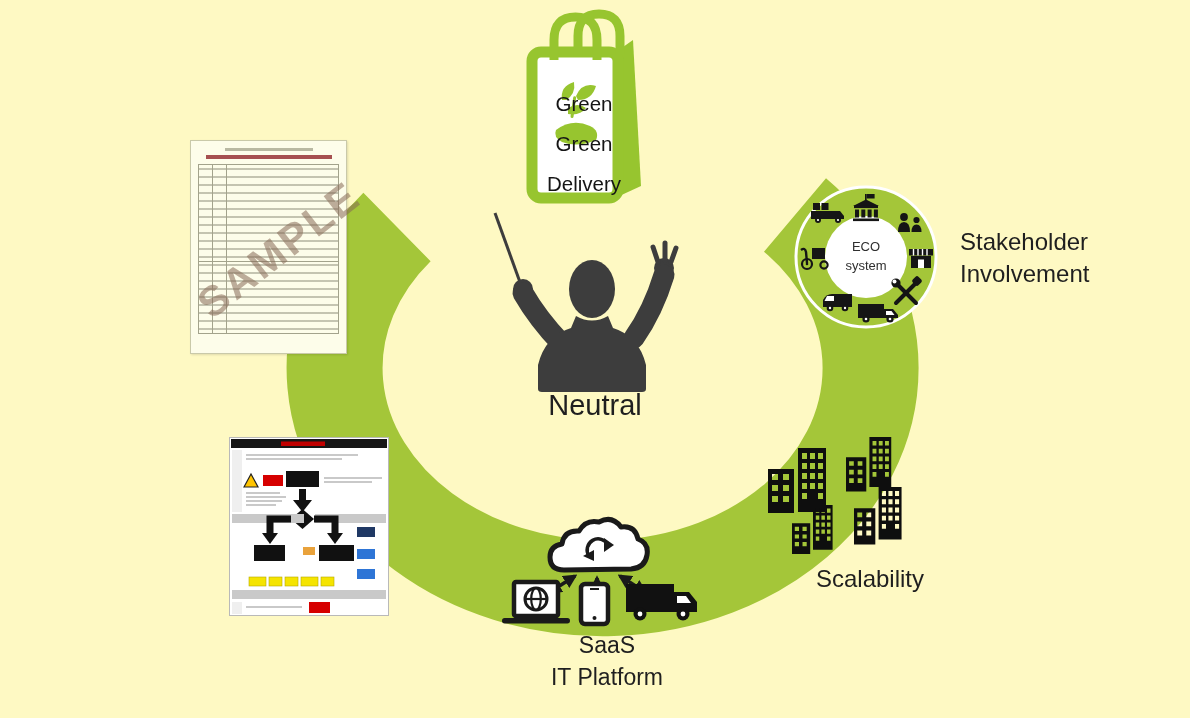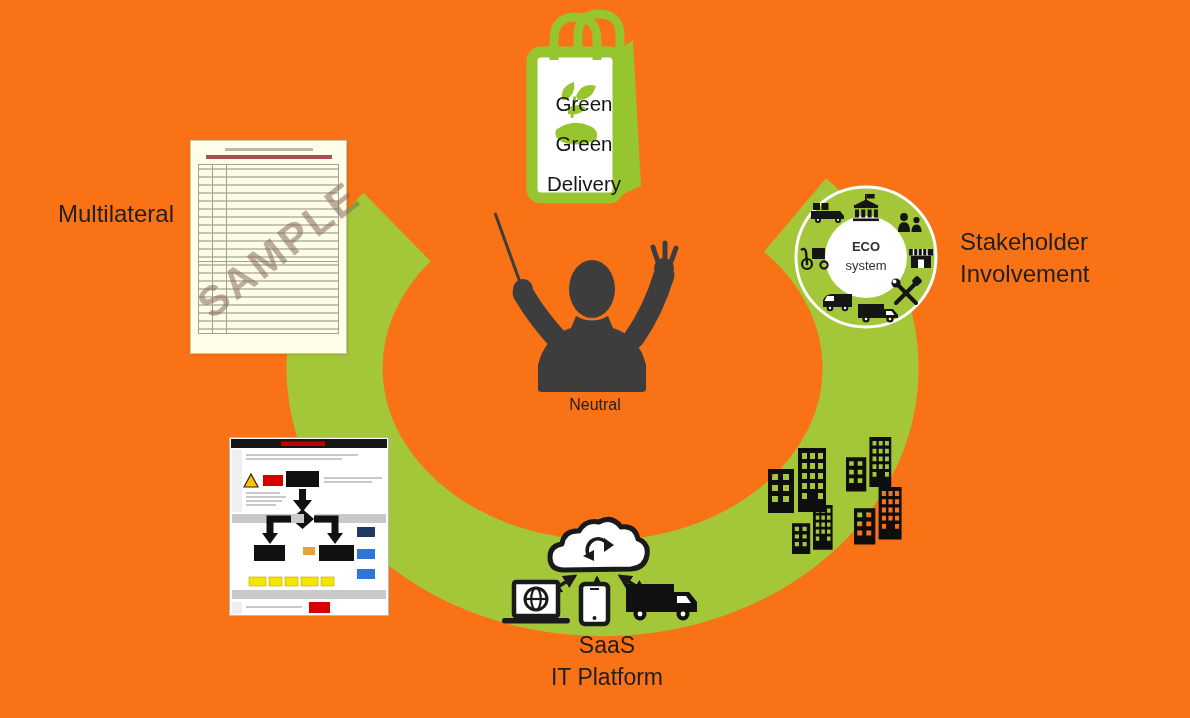--- a/index.html
+++ b/index.html
@@ -1,24 +1,24 @@
 <!DOCTYPE html>
 <html><head>
 <meta charset="utf-8">
 <style>
   html,body{margin:0;padding:0;background:#fff;}
-  .canvas{position:relative;width:1190px;height:718px;background:#f97316;overflow:hidden;
+  .canvas{position:relative;width:1190px;height:718px;background:#fef9c3;overflow:hidden;
           font-family:"Liberation Sans",sans-serif;color:#1f1f1f;}
   .abs{position:absolute;}
   .label{font-size:24px;line-height:32px;color:#1f1f1f;}
   .label.center{text-align:center;}
   .label div{white-space:nowrap;}
   .bag-text{font-size:20.5px;line-height:40px;text-align:center;color:#151515;}
   .eco-text{font-size:13px;line-height:19px;text-align:center;color:#2f2f2f;}
-  .eco-text .l0{font-weight:700;}
+  .eco-text .l0{font-weight:400;}
   
   .doc{left:190px;top:140px;width:155px;height:212px;background:#fdfdea;
        border:1px solid #c9c9a9;box-shadow:1px 1px 2px rgba(0,0,0,0.12);}
   .doc-minihead{margin:7px auto 4px auto;width:88px;height:3px;background:#b9b9a2;}
   .doc-title{margin:3px auto 5px auto;width:126px;height:4px;background:#a65050;}
   .doc-table{position:relative;margin:0 7px;height:168px;border:1px solid #a3a38c;
        background:
          repeating-linear-gradient(to bottom, rgba(253,253,234,0) 0 3px, rgba(150,150,130,0.55) 3px 5px, rgba(253,253,234,0) 5px 8px);}
   .doc-colA{position:absolute;left:13px;top:0;bottom:0;width:1px;background:#a3a38c;}
   .doc-colB{position:absolute;left:27px;top:0;bottom:0;width:1px;background:#a3a38c;}
@@ -64,36 +64,35 @@
       <g stroke="#3d3d3d" stroke-width="5" stroke-linecap="round">
         <line x1="183" y1="57" x2="178" y2="42"></line>
         <line x1="190" y1="55" x2="190" y2="38"></line>
         <line x1="196" y1="57" x2="201" y2="43"></line>
       </g>
       <path d="M 189 70 Q 178 106 159 133" fill="none" stroke="#3d3d3d" stroke-width="21" stroke-linecap="round"></path>
       <ellipse cx="117" cy="84" rx="23" ry="29"></ellipse>
       <path d="M 63 184 L 63 160 Q 70 131 96 123 L 101 111 Q 117 120 133 111 L 138 123 Q 164 131 171 160 L 171 184 Q 171 187 167 187 L 67 187 Q 63 187 63 184 Z"></path>
     </g>
   </svg>
-  <div class="abs label center" style="left:515px;top:389px;width:160px;font-size:16px">
+  <div class="abs label center" style="left:515px;top:389px;width:160px;font-size:29px">
     <div>Neutral</div>
   </div>
 
   <div class="abs doc">
     <div class="doc-minihead"></div>
     <div class="doc-title"></div>
     <div class="doc-table">
       <div class="doc-colA"></div>
         <div class="doc-colB"></div>
         <div class="doc-rowsplit"></div>
     </div>
     <span class="watermark">SAMPLE</span>
   </div>
   <div class="abs label center" style="left:36px;top:198px;width:160px">
-    <div>Multilateral</div>
   </div>
 
   <svg class="abs" style="left:792px;top:183px" width="150" height="150" viewBox="0 0 150 150">
     <circle cx="74" cy="74" r="70" fill="#a4c639" stroke="#ffffff" stroke-width="3"></circle>
     <circle cx="74" cy="74" r="41" fill="#ffffff"></circle>
     <g fill="#151515">
       <g transform="translate(74,25)">
         <rect x="-1" y="-14" width="1.6" height="7"></rect>
           <rect x="0.6" y="-14" width="8" height="4.5"></rect>
         <polygon points="-13,-2 0,-8.5 13,-2"></polygon>
@@ -196,20 +195,23 @@
       <g transform="translate(34,80) scale(0.70)">
           <use href="#bshort" transform="translate(0,26)"></use>
           <use href="#btall" transform="translate(30,0)"></use>
         </g>
       <g transform="translate(96,62) scale(0.82)">
           <use href="#bshort" transform="translate(0,26)"></use>
           <use href="#btall" transform="translate(30,0)"></use>
         </g>
     </g>
   </svg>
+  <div class="abs label center" style="left:790px;top:563px;width:160px">
+    <div>Scalability</div>
+  </div>
 
   <svg class="abs" style="left:229px;top:437px" width="160" height="182" viewBox="0 0 160 182">
     <rect x="0.5" y="0.5" width="159" height="178" fill="#ffffff" stroke="#b9b9b9"></rect>
     <rect x="2" y="2" width="156" height="9" fill="#161616"></rect>
     <rect x="52" y="4.5" width="44" height="4.5" fill="#c00000"></rect>
     <rect x="3" y="13" width="10" height="62" fill="#efefef"></rect>
     <g fill="#c9c9c9">
       <rect x="17" y="17" width="112" height="2"></rect>
         <rect x="17" y="21" width="96" height="2"></rect>
       <rect x="95" y="40" width="58" height="2"></rect>

